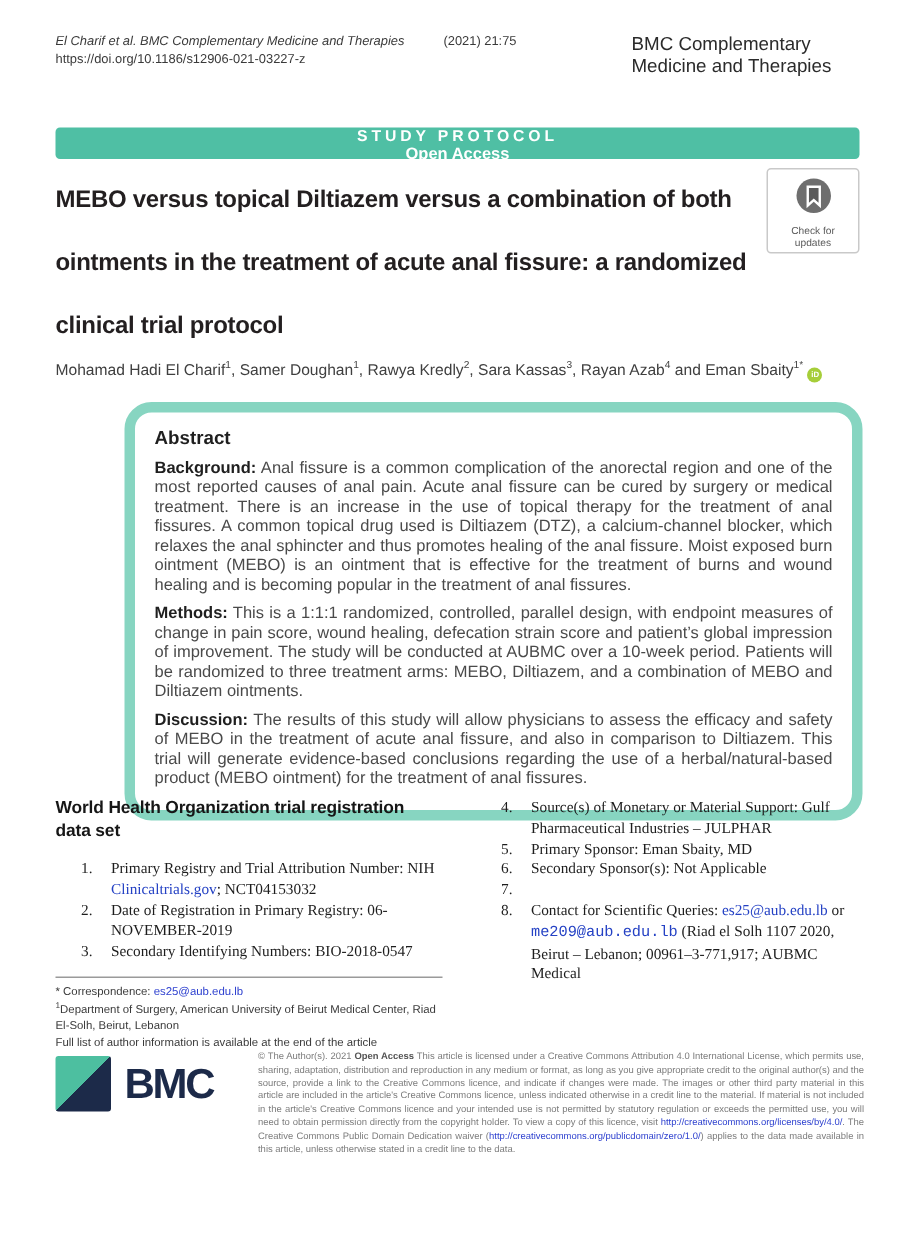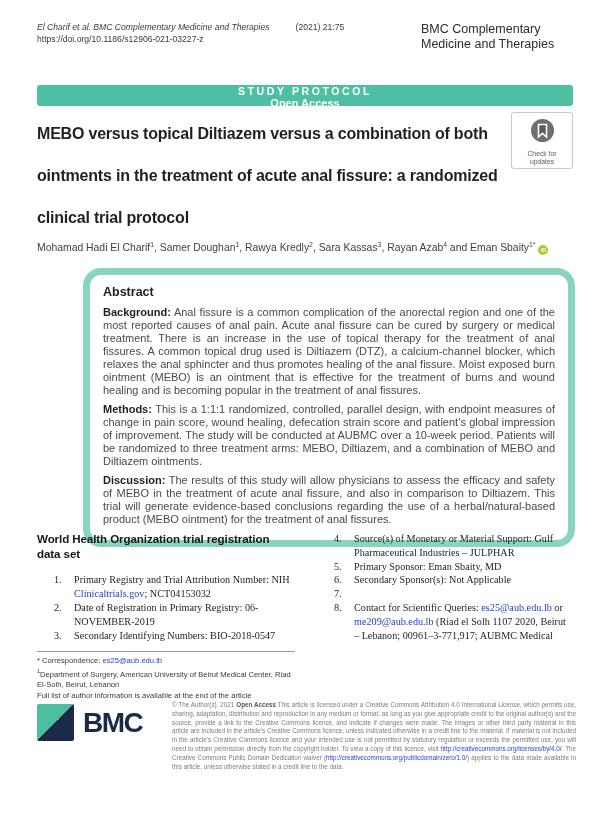--- a/index.html
+++ b/index.html
@@ -41,21 +41,21 @@
   
   .abs { position:absolute; top:268px; left:33px; right:23px;
     border:7px solid #a3a3a3; border-radius:18px; padding:10px 13px 8px; background:#fff;margin-left:48px; }
   .abs h2 { font-size:12.5px; color:#1f1f1f; margin-bottom:7px; }
   .abs p { font-size:11px; line-height:13px; color:#4a4a4a; text-align:justify; margin-bottom:6px; }
   .abs p.last { margin-bottom:0; }
   .abs b { color:#1f1f1f; }
   a.lnk { text-decoration:none; cursor:pointer; }
 
   
-  .who { position:absolute; top:532px; left:35px; right:25px; display:flex; gap:24px;align-items:flex-end; }
+  .who { position:absolute; top:532px; left:35px; right:25px; display:flex; gap:24px; }
   .who-col { flex:1; }
   .who h3 { font-size:11.6px; line-height:14.5px; color:#161616; margin-bottom:12px;
     letter-spacing:-0.1px; }
   .wlist { font-family:"Liberation Serif", serif; font-size:10.2px; line-height:13.8px; color:#1d1d1d; }
   .witem { display:flex; padding-left:17px; }
   .witem .num { width:13px; flex:0 0 13px; margin-right:7px; text-align:left; }
   .witem .itxt { flex:1; }
 
   
   .fnote { position:absolute; top:651px; left:35px; width:258px;
@@ -145,21 +145,21 @@
         </div>
         <div class="witem">
           <span class="num">6.</span>
           <span class="itxt">Secondary Sponsor(s): Not Applicable</span>
         </div>
         <div class="witem">
           <span class="num">7.</span>
         </div>
         <div class="witem">
           <span class="num">8.</span>
-          <span class="itxt"><span>Contact for Scientific Queries: </span><a class="lnk sblue" style="color: rgb(36, 65, 196);">es25@aub.edu.lb</a><span> or </span><a class="lnk sblue" style="color: rgb(36, 65, 196);">me209@aub.edu.lb</a><span> (Riad el Solh 1107 2020, Beirut – Lebanon; 00961–3-771,917; AUBMC Medical</span></span>
+          <span class="itxt"><span>Contact for Scientific Queries: </span><a class="lnk sblue" style="color: rgb(36, 65, 196);">es25@aub.edu.lb</a><span> or </span><a class="lnk sblue" style="color: rgb(36, 65, 196); font-family: Liberation Mono, monospace;">me209@aub.edu.lb</a><span> (Riad el Solh 1107 2020, Beirut – Lebanon; 00961–3-771,917; AUBMC Medical</span></span>
         </div>
       </div>
     </div>
   </div>
 
   <div class="fnote">
     <span>* Correspondence: </span><a class="lnk blue" style="color: rgb(46, 65, 207);">es25@aub.edu.lb</a><br>
     <sup>1</sup><span>Department of Surgery, American University of Beirut Medical Center, Riad El-Solh, Beirut, Lebanon</span><br>
     <span>Full list of author information is available at the end of the article</span>
   </div>

